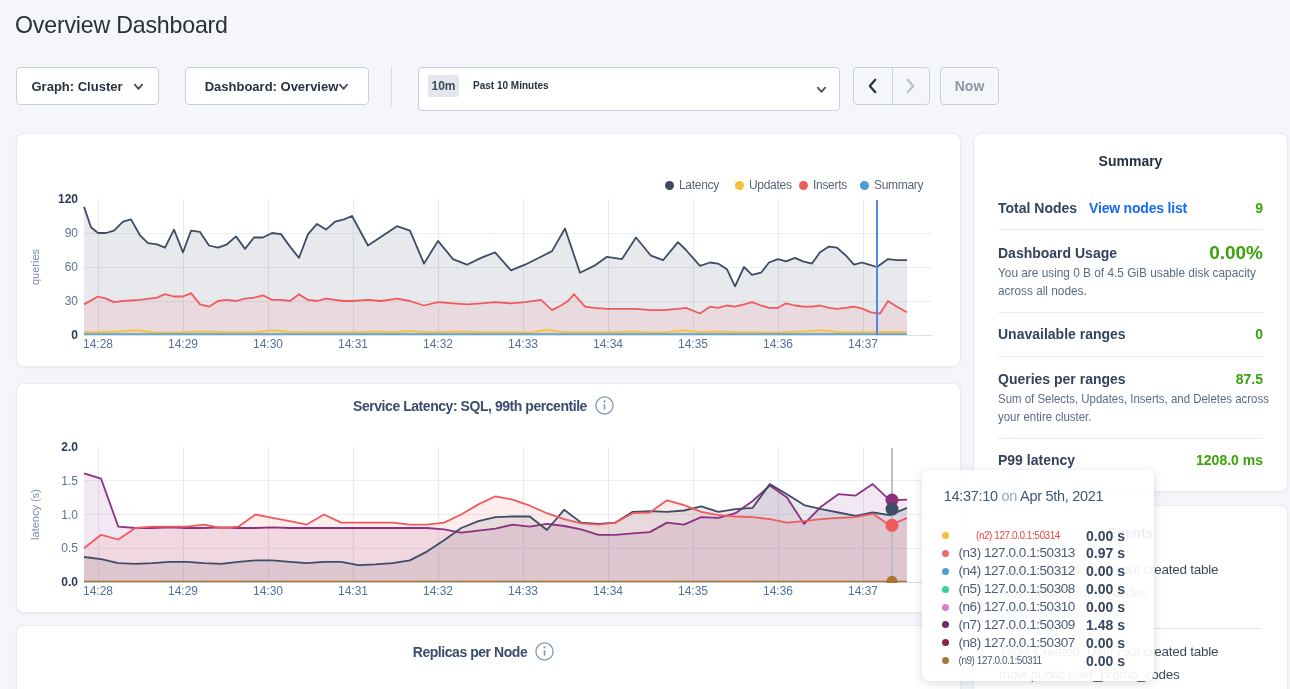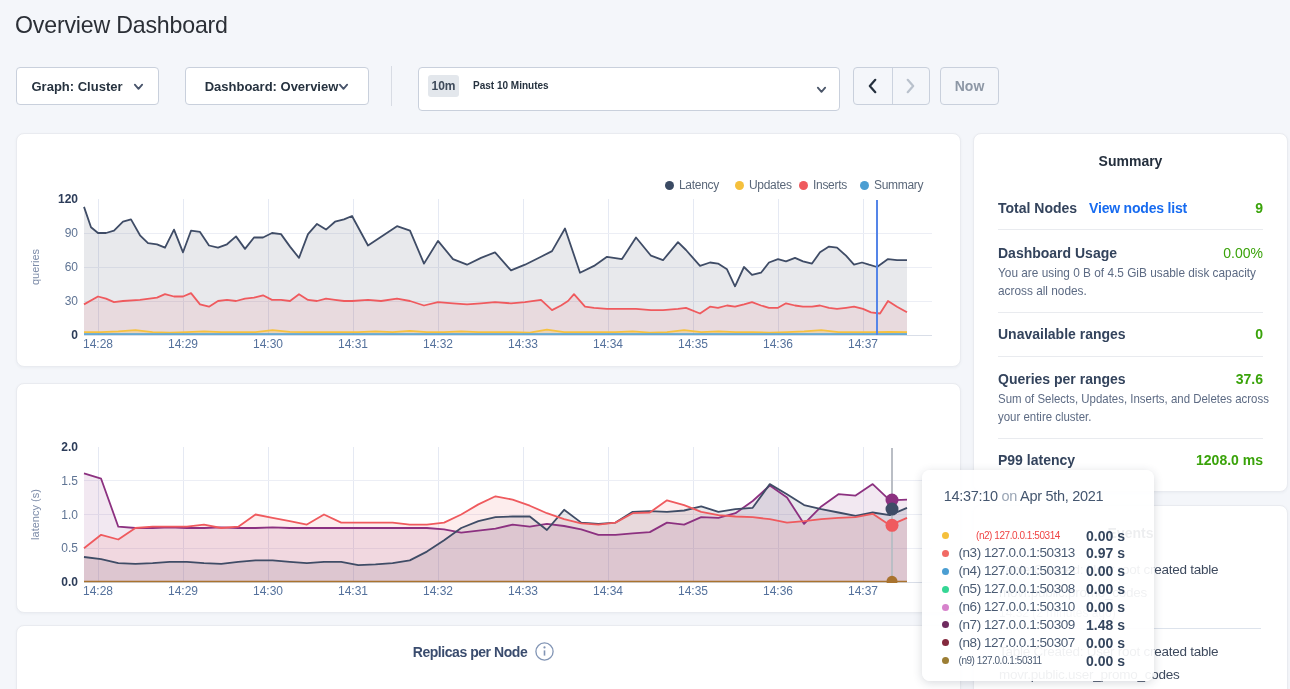--- a/index.html
+++ b/index.html
@@ -90,20 +90,25 @@
       <text x="506.0" y="214" text-anchor="middle" font-family="Liberation Sans, sans-serif" font-size="12" fill="#54719c">14:33</text>
       <text x="591.0" y="214" text-anchor="middle" font-family="Liberation Sans, sans-serif" font-size="12" fill="#54719c">14:34</text>
       <text x="676.0" y="214" text-anchor="middle" font-family="Liberation Sans, sans-serif" font-size="12" fill="#54719c">14:35</text>
       <text x="761.0" y="214" text-anchor="middle" font-family="Liberation Sans, sans-serif" font-size="12" fill="#54719c">14:36</text>
       <text x="846.0" y="214" text-anchor="middle" font-family="Liberation Sans, sans-serif" font-size="12" fill="#54719c">14:37</text>
       <text transform="translate(22,133.0) rotate(-90)" text-anchor="middle" font-family="Liberation Sans, sans-serif" font-size="11" fill="#7c8ba8">queries</text>
     </svg>
 </div>
 
 <div class="card" style="left:16px;top:383px;width:945px;height:230px">
+  <div class="ctitle" style="top:12px">Service Latency: SQL, 99th percentile <svg width="19" height="19" viewBox="0 0 19 19" style="margin-left:8px">
+        <circle cx="9.5" cy="9.5" r="8.6" fill="none" stroke="#8295b5" stroke-width="1.3"></circle>
+        <line x1="9.5" y1="8.4" x2="9.5" y2="13.6" stroke="#8295b5" stroke-width="1.6"></line>
+        <circle cx="9.5" cy="5.4" r="1.1" fill="#8295b5"></circle>
+      </svg></div>
   <svg width="945" height="230" style="position:absolute;left:0;top:0">
       <g shape-rendering="crispEdges">
         <line x1="81.0" y1="63" x2="81.0" y2="198" stroke="#e5e9f3" stroke-width="1"></line>
         <line x1="166.0" y1="63" x2="166.0" y2="198" stroke="#e5e9f3" stroke-width="1"></line>
         <line x1="251.0" y1="63" x2="251.0" y2="198" stroke="#e5e9f3" stroke-width="1"></line>
         <line x1="336.0" y1="63" x2="336.0" y2="198" stroke="#e5e9f3" stroke-width="1"></line>
         <line x1="421.0" y1="63" x2="421.0" y2="198" stroke="#e5e9f3" stroke-width="1"></line>
         <line x1="506.0" y1="63" x2="506.0" y2="198" stroke="#e5e9f3" stroke-width="1"></line>
         <line x1="591.0" y1="63" x2="591.0" y2="198" stroke="#e5e9f3" stroke-width="1"></line>
         <line x1="676.0" y1="63" x2="676.0" y2="198" stroke="#e5e9f3" stroke-width="1"></line>
@@ -156,26 +161,26 @@
         <circle cx="9.5" cy="9.5" r="8.6" fill="none" stroke="#8295b5" stroke-width="1.3"></circle>
         <line x1="9.5" y1="8.4" x2="9.5" y2="13.6" stroke="#8295b5" stroke-width="1.6"></line>
         <circle cx="9.5" cy="5.4" r="1.1" fill="#8295b5"></circle>
       </svg></div>
 </div>
 
 <div class="card" style="left:973px;top:133px;width:315px;height:359px">
     <div style="position:absolute;left:0;top:19px;width:100%;text-align:center;font-size:14px;font-weight:700;color:#242f3d">Summary</div>
     <div style="position:absolute;left:24px;right:24px;top:64px;height:20px;line-height:20px"><span style="font-size:14px;font-weight:700;color:#33435c">Total Nodes</span><span style="font-size:14px;font-weight:700;color:#176bf0;margin-left:12px;letter-spacing:-0.2px">View nodes list</span><span style="position:absolute;right:0;font-size:14px;font-weight:700;color:#3aa30a">9</span></div>
     <div style="position:absolute;left:24px;right:24px;top:95px;height:1px;background:#e9ebef"></div>
-    <div style="position:absolute;left:24px;right:24px;top:109px;height:20px;line-height:20px"><span style="font-size:14px;font-weight:700;color:#33435c">Dashboard Usage</span><span style="position:absolute;right:0;font-size:14px;font-weight:400;color:#3aa30a">0.00%</span></div>
+    <div style="position:absolute;left:24px;right:24px;top:109px;height:20px;line-height:20px"><span style="font-size:14px;font-weight:700;color:#33435c">Dashboard Usage</span><span style="position:absolute;right:0;font-size:19px;font-weight:700;color:#3aa30a">0.00%</span></div>
     <div style="position:absolute;left:24px;top:130px;font-size:13px;color:#5d6b84;line-height:18px;white-space:nowrap;transform:scaleX(0.91);transform-origin:left top">You are using 0 B of 4.5 GiB usable disk capacity<br>across all nodes.</div>
     <div style="position:absolute;left:24px;right:24px;top:178px;height:1px;background:#e9ebef"></div>
     <div style="position:absolute;left:24px;right:24px;top:190px;height:20px;line-height:20px"><span style="font-size:14px;font-weight:700;color:#33435c">Unavailable ranges</span><span style="position:absolute;right:0;font-size:14px;font-weight:700;color:#3aa30a">0</span></div>
     <div style="position:absolute;left:24px;right:24px;top:222px;height:1px;background:#e9ebef"></div>
-    <div style="position:absolute;left:24px;right:24px;top:235px;height:20px;line-height:20px"><span style="font-size:14px;font-weight:700;color:#33435c">Queries per ranges</span><span style="position:absolute;right:0;font-size:14px;font-weight:700;color:#3aa30a">37.6</span></div>
+    <div style="position:absolute;left:24px;right:24px;top:235px;height:20px;line-height:20px"><span style="font-size:14px;font-weight:700;color:#33435c">Queries per ranges</span><span style="position:absolute;right:0;font-size:14px;font-weight:700;color:#3aa30a">87.5</span></div>
     <div style="position:absolute;left:24px;top:256px;font-size:13px;color:#5d6b84;line-height:18px;white-space:nowrap;transform:scaleX(0.88);transform-origin:left top">Sum of Selects, Updates, Inserts, and Deletes across<br>your entire cluster.</div>
     <div style="position:absolute;left:24px;right:24px;top:304px;height:1px;background:#e9ebef"></div>
     <div style="position:absolute;left:24px;right:24px;top:316px;height:20px;line-height:20px"><span style="font-size:14px;font-weight:700;color:#33435c">P99 latency</span><span style="position:absolute;right:0;font-size:14px;font-weight:700;color:#3aa30a">1208.0 ms</span></div>
   </div>
 
 <div class="card" style="left:973px;top:505px;width:315px;height:240px">
     <div style="position:absolute;left:0;top:19px;width:100%;text-align:center;font-size:14px;font-weight:700;color:#242f3d">Events</div>
     <div style="position:absolute;left:25px;top:52px;font-size:13.5px;letter-spacing:-0.25px;color:#3e4a5e;line-height:23px">Table Created: User root created table<br>movr.public.promo_codes</div>
     <div style="position:absolute;left:25px;top:100px;font-size:12px;color:#8a94a5">14:32 (2 minutes ago)</div>
     <div style="position:absolute;left:24px;right:26px;top:122px;height:1px;background:#dde3ec"></div>

